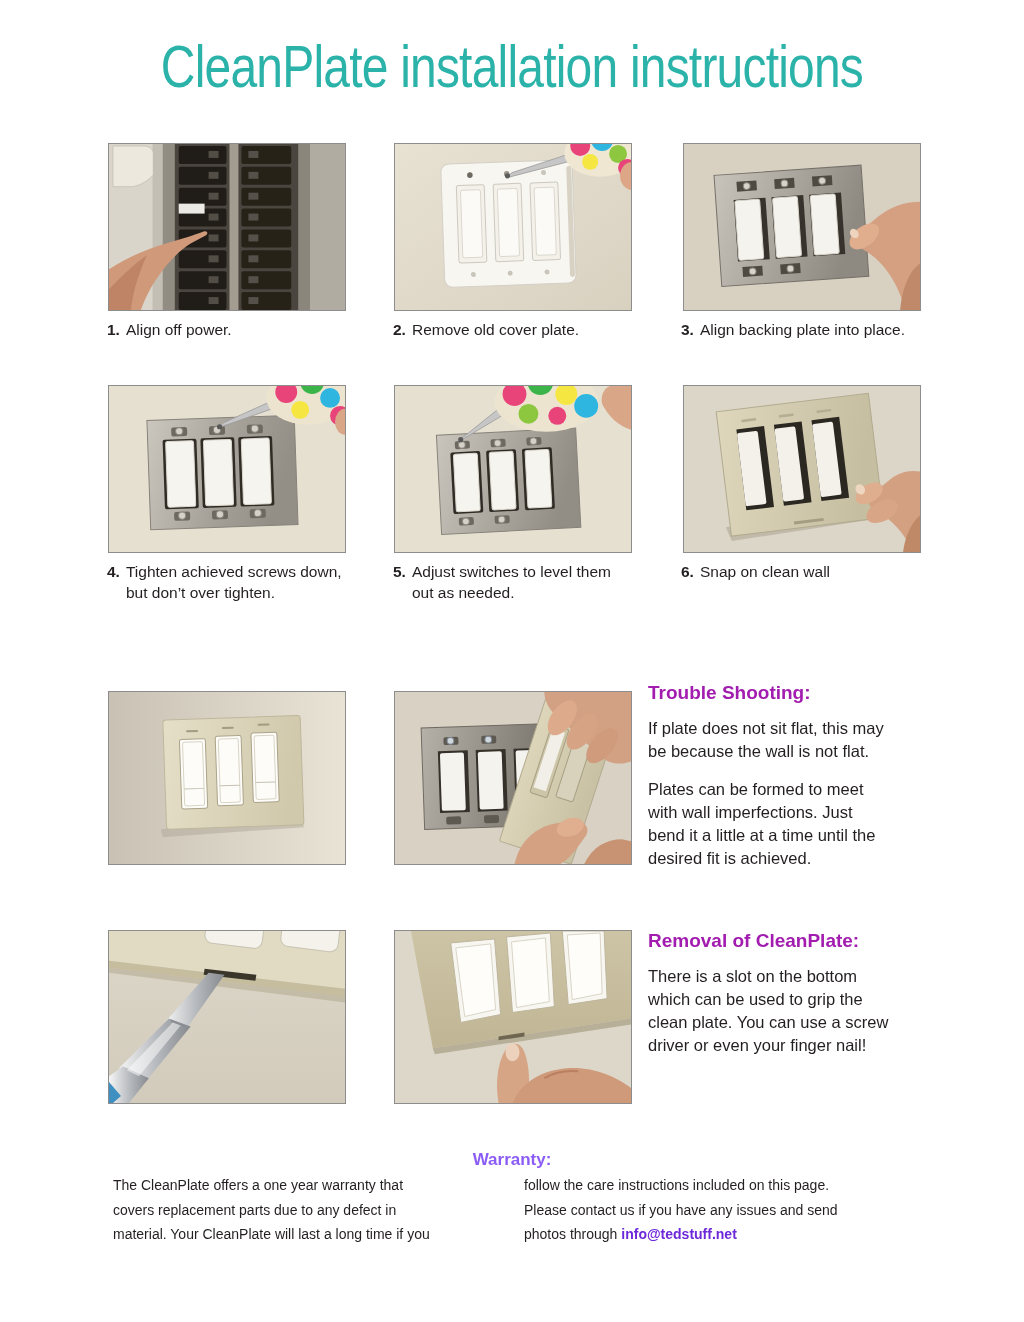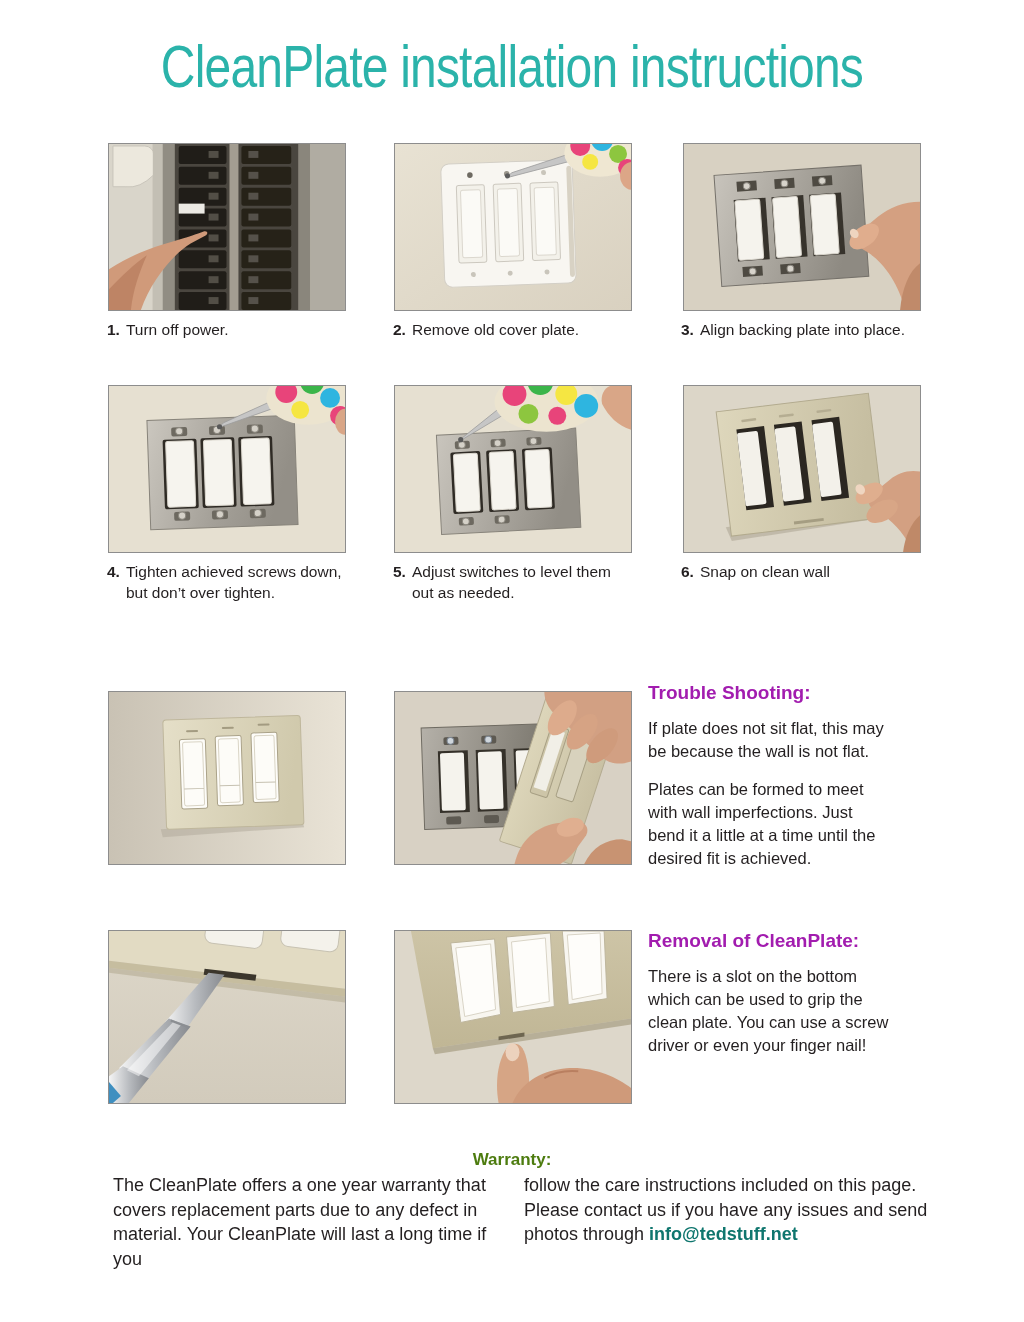--- a/index.html
+++ b/index.html
@@ -17,25 +17,25 @@
   .caption{position:absolute;font-size:15.5px;line-height:1.35;display:flex;color:#231f20;}
   .caption .num{font-weight:700;margin-right:6px;white-space:nowrap;}
   .caption .txt{white-space:pre-line;}
   .cap1{left:107px;top:320px}.cap2{left:393px;top:320px}.cap3{left:681px;top:320px}
   .cap4{left:107px;top:562px;width:268px}.cap5{left:393px;top:562px;width:264px}.cap6{left:681px;top:562px}
   .sidecol{position:absolute;left:648px;width:278px;}
   .ts{top:682px}.rm{top:930px}
   .sidecol h3{margin:0 0 13px 0;font-size:19px;color:#a21caf;font-weight:700;}
   .sidecol p{margin:0 0 15px 0;font-size:16.5px;line-height:23px;white-space:pre-line;}
   .warranty-heading{position:absolute;top:1150px;left:0;width:1024px;text-align:center;
-         font-size:17px;font-weight:700;color:#4d7c0f;}
-  .wcol{position:absolute;top:1173px;font-size:18px;line-height:24.5px;white-space:pre-line;}
+         font-size:17px;font-weight:700;color:#8b5cf6;}
+  .wcol{position:absolute;top:1173px;font-size:14px;line-height:24.5px;white-space:pre-line;}
   .wleft{left:113px;width:402px;}
   .wright{left:524px;width:415px;}
-  .email{color:#0f766e;font-weight:700;}
+  .email{color:#6d28d9;font-weight:700;}
 </style>
 </head>
 <body>
 
 <div class="page">
 
   <div class="title">
     <span class="title-inner">CleanPlate installation instructions</span>
   </div>
 
@@ -326,21 +326,21 @@
       <path d="M237,167 L237,86 C226,84 215,87 207,94 L190,108 C184,113 184,119 189,123 L200,130 C213,139 224,152 229,167 Z" fill="#d3a082"></path>
       <ellipse cx="186" cy="108" rx="15" ry="9" fill="#dfae8e" transform="rotate(-32 186 108)"></ellipse>
       <ellipse cx="177" cy="104" rx="4.5" ry="5.5" fill="#efd6c1" transform="rotate(-32 177 104)"></ellipse>
       <ellipse cx="199" cy="126" rx="17" ry="10" fill="#d8a686" transform="rotate(-28 199 126)"></ellipse>
       <path d="M237,167 L237,130 C228,138 222,151 220,167 Z" fill="#bf8968"></path>
     </svg>
   </figure>
 
   <div class="caption cap1">
     <span class="num">1.</span>
-    <span class="txt">Turn off power.</span>
+    <span class="txt">Align off power.</span>
   </div>
   <div class="caption cap2">
     <span class="num">2.</span>
     <span class="txt">Remove old cover plate.</span>
   </div>
   <div class="caption cap3">
     <span class="num">3.</span>
     <span class="txt">Align backing plate into place.</span>
   </div>
   <div class="caption cap4">

